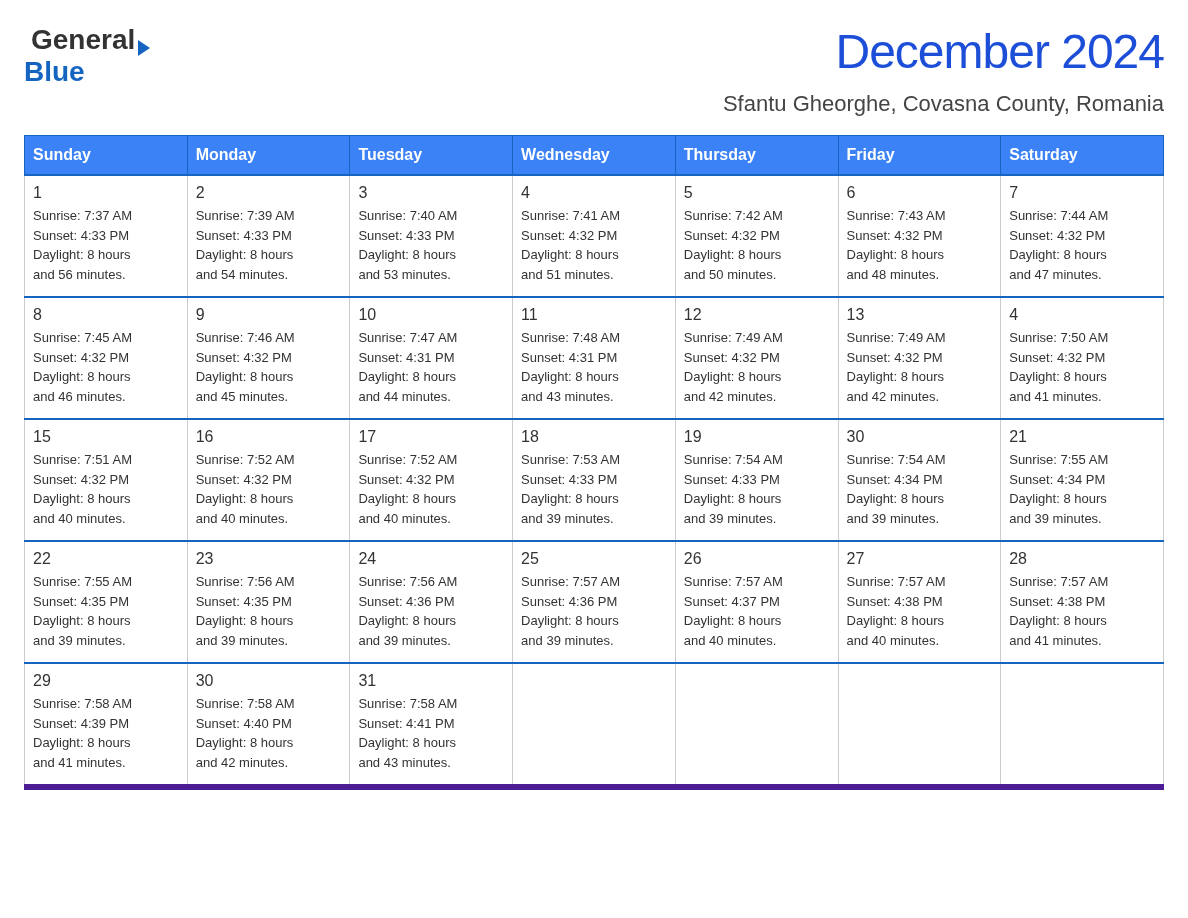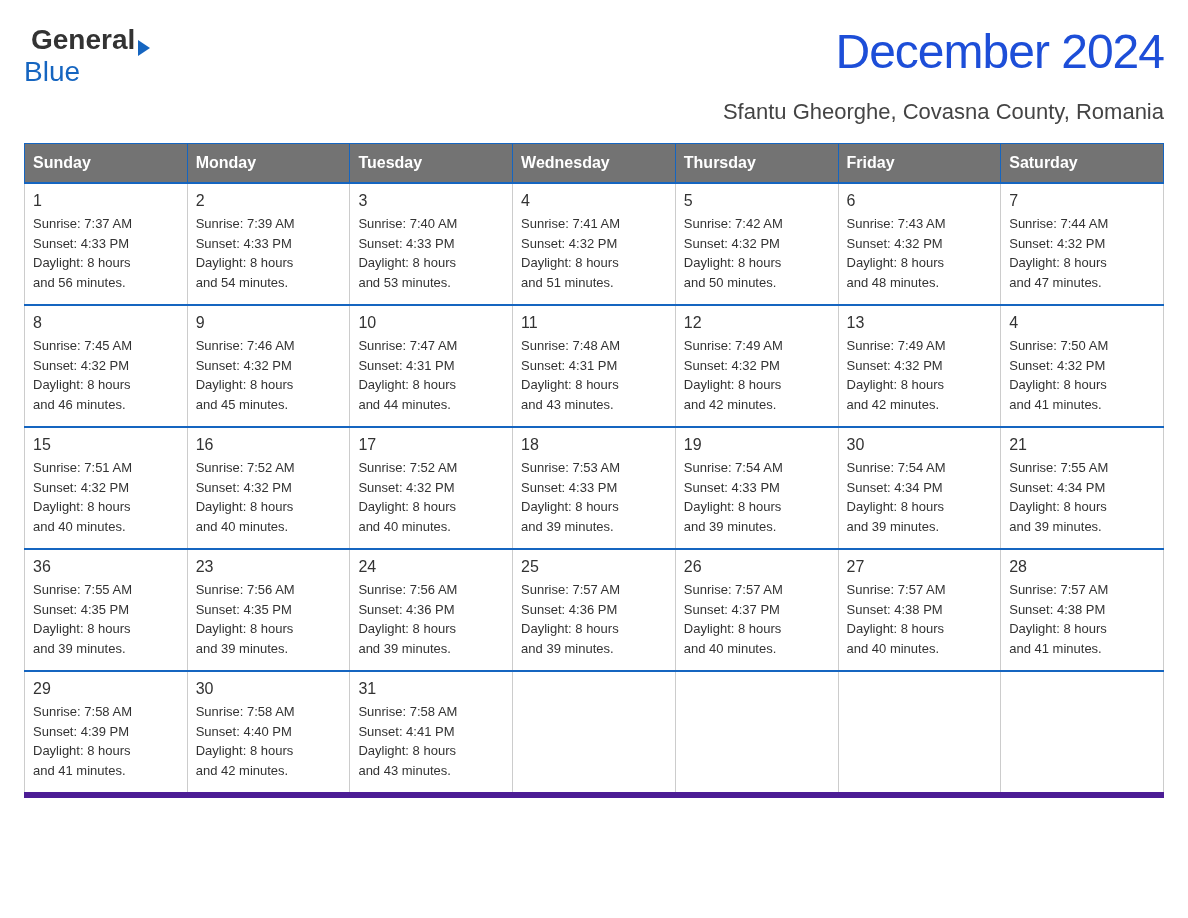--- a/index.html
+++ b/index.html
@@ -26,29 +26,29 @@
     }
     .calendar-title {
       font-size: 48px;
       font-weight: normal;
       color: #1d4ed8;
       letter-spacing: -1px;
     }
     .calendar-subtitle {
       font-size: 22px;
       color: #444;
-      margin-top: 20px;
+      margin-top: 12px;
     }
     table {
       width: 100%;
       border-collapse: collapse;
       table-layout: fixed;
     }
     thead th {
-      background-color: #737373;
+      background-color: #3b82f6;
       color: #fff;
       font-size: 16px;
       font-weight: bold;
       padding: 10px 8px;
       text-align: left;
       border: 1px solid #1565c0;
     }
     tbody td {
       vertical-align: top;
       padding: 8px 8px 12px 8px;
@@ -94,21 +94,21 @@
       width: 0;
       height: 0;
       border-left: 12px solid #1565c0;
       border-top: 8px solid transparent;
       border-bottom: 8px solid transparent;
       margin-left: 3px;
       vertical-align: middle;
     }
     .logo-text-blue {
       font-size: 28px;
-      font-weight: normal;
+      font-weight: bold;
       color: #1565c0;
     }
   </style>
 </head>
 <body>
 
 <div class="header-area">
   <div class="logo">
     <div class="logo-line">
       <span class="logo-text-general">General</span>
@@ -327,21 +327,21 @@
         <div class="day-info">
           Sunrise: 7:55 AM<br>
           Sunset: 4:34 PM<br>
           Daylight: 8 hours<br>
           and 39 minutes.
         </div>
       </td>
       </tr>
       <tr>
         <td>
-        <span class="day-number">36</span>
+        <span class="day-number">22</span>
         <div class="day-info">
           Sunrise: 7:55 AM<br>
           Sunset: 4:35 PM<br>
           Daylight: 8 hours<br>
           and 39 minutes.
         </div>
       </td>
         <td>
         <span class="day-number">23</span>
         <div class="day-info">

